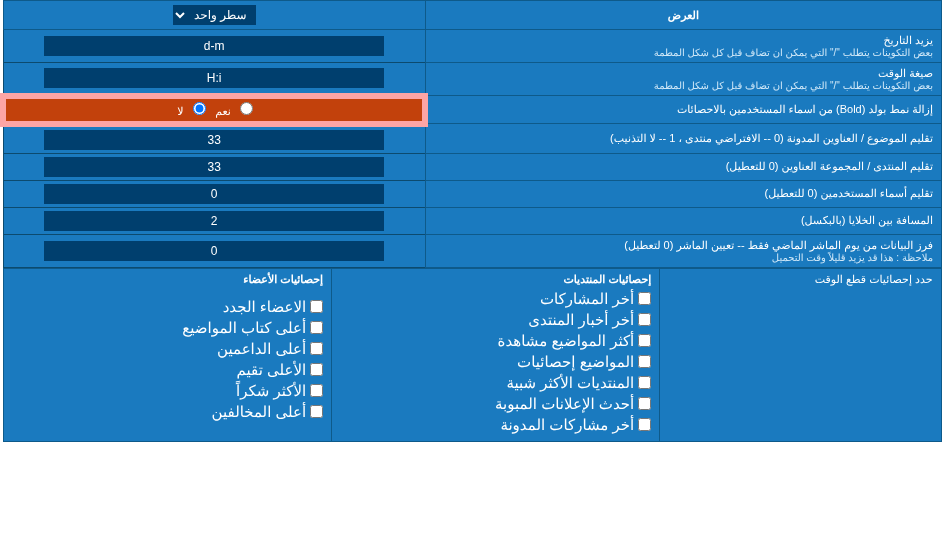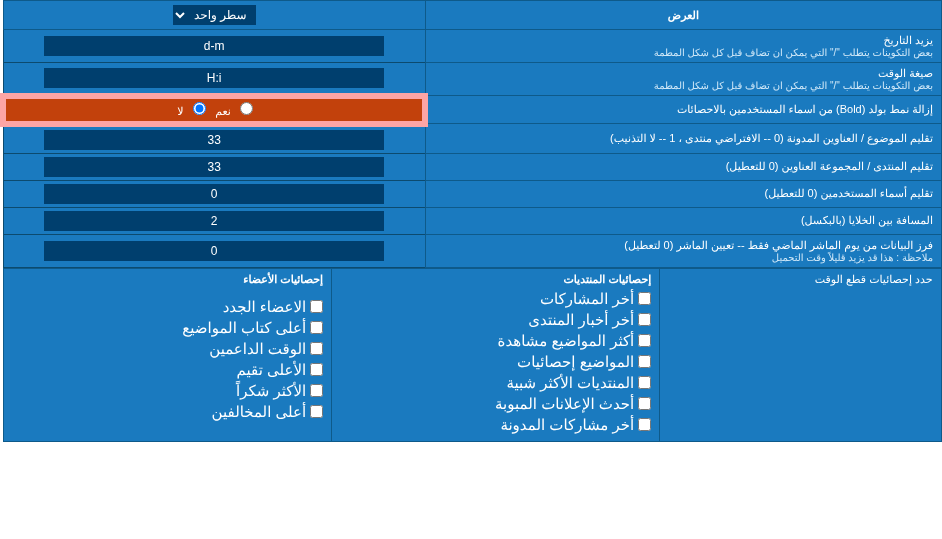--- a/index.html
+++ b/index.html
@@ -275,21 +275,21 @@
             <div class="checkbox-item">
               <input type="checkbox" style="">
               <label>الاعضاء الجدد</label>
             </div>
             <div class="checkbox-item">
               <input type="checkbox" style="">
               <label>أعلى كتاب المواضيع</label>
             </div>
             <div class="checkbox-item">
               <input type="checkbox" style="">
-              <label>الوقت الداعمين</label>
+              <label>أعلى الداعمين</label>
             </div>
             <div class="checkbox-item">
               <input type="checkbox" style="">
               <label>الأعلى تقيم</label>
             </div>
             <div class="checkbox-item">
               <input type="checkbox" style="">
               <label>الأكثر شكراً</label>
             </div>
             <div class="checkbox-item">

